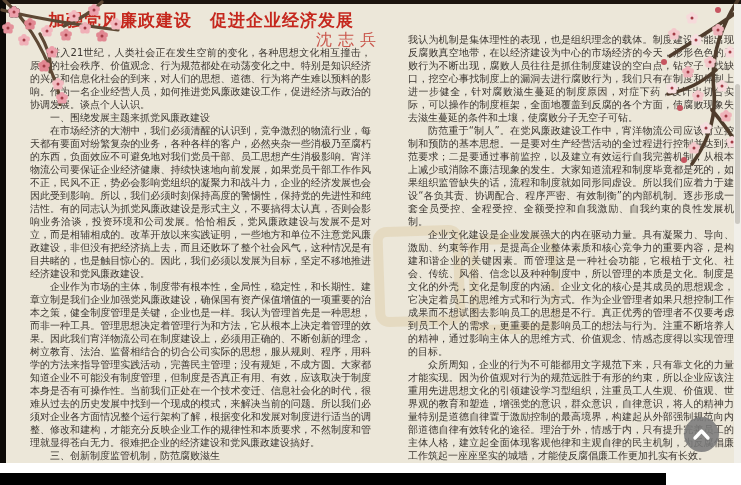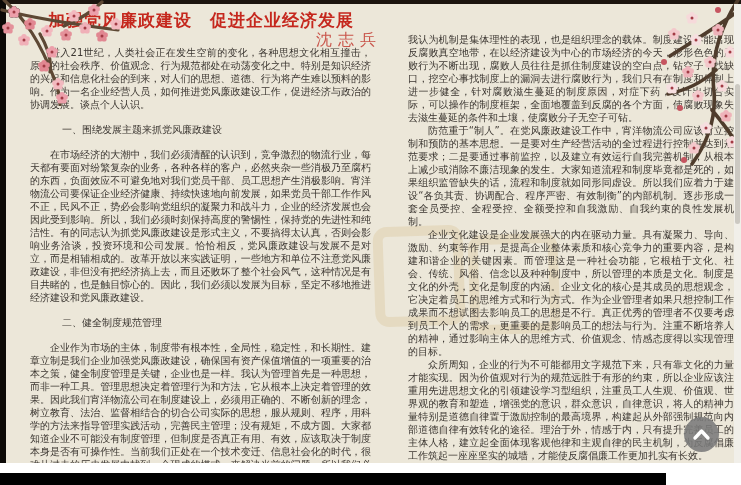--- a/index.html
+++ b/index.html
@@ -31,21 +31,21 @@
 
   .col{
     position:absolute;
     font-size:10px;line-height:13px;color:#3b3631;
     text-align:justify;text-justify:inter-ideograph;word-break:break-all;
   }
   .col-left{left:24px;top:42px;width:341px;}
   .col-right{left:402px;top:29px;width:326px;}
   .para{margin:0;text-indent:2em;}
   .para-cont{margin:0;text-indent:0;}
-  .heading{margin:12px;text-indent:2em;color:#3b3631;}
+  .heading{margin:0;text-indent:2em;color:#3b3631;}
 
   
   .watermark{
     position:absolute;left:368px;top:222px;width:200px;height:115px;
     opacity:.22;pointer-events:none;
   }
   .watermark .seal{
     position:absolute;border:10px solid #cfb071;border-radius:14px;
     width:70px;height:80px;transform:rotate(-2deg);
   }
@@ -82,21 +82,20 @@
     <div class="seal s2"></div>
   </div>
 
   <h1 class="doc-title">加强党风廉政建设　促进企业经济发展</h1>
   <div class="doc-author">沈志兵</div>
 
   <div class="col col-left">
     <p class="para">进入21世纪，人类社会正在发生空前的变化，各种思想文化相互撞击，原有的社会秩序、价值观念、行为规范都处在动荡变化之中。特别是知识经济的兴起和信息化社会的到来，对人们的思想、道德、行为将产生难以预料的影响。作为一名企业经营人员，如何推进党风廉政建设工作，促进经济与政治的协调发展。谈点个人认识。</p>
     <p class="heading">一、围绕发展主题来抓党风廉政建设</p>
     <p class="para">在市场经济的大潮中，我们必须清醒的认识到，竞争激烈的物流行业，每天都有要面对纷繁复杂的业务，各种各样的客户，必然夹杂一些消极乃至腐朽的东西，负面效应不可避免地对我们党员干部、员工思想产生消极影响。宵洋物流公司要保证企业经济健康、持续快速地向前发展，如果党员干部工作作风不正，民风不正，势必会影响党组织的凝聚力和战斗力，企业的经济发展也会因此受到影响。所以，我们必须时刻保持高度的警惕性，保持党的先进性和纯洁性。有的同志认为抓党风廉政建设是形式主义，不要搞得太认真，否则会影响业务洽谈，投资环境和公司发展。恰恰相反，党风廉政建设与发展不是对立，而是相辅相成的。改革开放以来实践证明，一些地方和单位不注意党风廉政建设，非但没有把经济搞上去，而且还败坏了整个社会风气，这种情况是有目共睹的，也是触目惊心的。因此，我们必须以发展为目标，坚定不移地推进经济建设和党风廉政建设。</p>
-    <p class="heading">二、健全制度规范管理</p>
     <p class="para">企业作为市场的主体，制度带有根本性，全局性，稳定性，和长期性。建章立制是我们企业加强党风廉政建设，确保国有资产保值增值的一项重要的治本之策，健全制度管理是关键，企业也是一样。我认为管理首先是一种思想，而非一种工具。管理思想决定着管理行为和方法，它从根本上决定着管理的效果。因此我们宵洋物流公司在制度建设上，必须用正确的、不断创新的理念，树立教育、法治、监督相结合的切合公司实际的思想，服从规则、程序，用科学的方法来指导管理实践活动，完善民主管理；没有规矩，不成方圆。大家都知道企业不可能没有制度管理，但制度是否真正有用、有效，应该取决于制度本身是否有可操作性。当前我们正处在一个技术变迁、信息社会化的时代，很难从过去的历史发展中找到一个现成的模式，来解决当前的问题。所以我们必须对企业各方面情况整个运行架构了解，根据变化和发展对制度进行适当的调整、修改和建构，才能充分反映企业工作的规律性和本质要求，不然制度和管理就显得苍白无力。很难把企业的经济建设和党风廉政建设搞好。</p>
     <p class="heading">三、创新制度监管机制，防范腐败滋生</p>
   </div>
 
   <div class="col col-right">
     <p class="para-cont">我认为机制是集体理性的表现，也是组织理念的载体。制度建设不能出现反腐败真空地带，在以经济建设为中心的市场经济的今天，形形色色的腐败行为不断出现，腐败人员往往是抓住制度建设的空白点，钻空子，找缺口，挖空心事找制度上的漏洞去进行腐败行为，我们只有在制度和体制上进一步健全，针对腐败滋生蔓延的制度原因，对症下药，设计出切合实际，可以操作的制度框架，全面地覆盖到反腐的各个方面，使腐败现象失去滋生蔓延的条件和土壤，使腐败分子无空子可钻。</p>
     <p class="para">防范重于“制人”。在党风廉政建设工作中，宵洋物流公司应该树立控制和预防的基本思想。一是要对生产经营活动的全过程进行控制并达到规范要求；二是要通过事前监控，以及建立有效运行自我完善机制，从根本上减少或消除不廉洁现象的发生。大家知道流程和制度毕竟都是死的，如果组织监管缺失的话，流程和制度就如同形同虚设。所以我们应着力于建设“各负其责、协调配合、程序严密、有效制衡”的内部机制。逐步形成一套全员受控、全程受控、全额受控和自我激励、自我约束的良性发展机制。</p>
     <p class="para">企业文化建设是企业发展强大的内在驱动力量。具有凝聚力、导向、激励、约束等作用，是提高企业整体素质和核心竞争力的重要内容，是构建和谐企业的关键因素。而管理这是一种社会功能，它根植于文化、社会、传统、风俗、信念以及种种制度中，所以管理的本质是文化。制度是文化的外壳，文化是制度的内涵。企业文化的核心是其成员的思想观念，它决定着员工的思维方式和行为方式。作为企业管理者如果只想控制工作成果而不想试图去影响员工的思想是不行。真正优秀的管理者不仅要考虑到员工个人的需求，更重要的是影响员工的想法与行为。注重不断培养人的精神，通过影响主体人的思维方式、价值观念、情感态度得以实现管理的目标。</p>
     <p class="para">众所周知，企业的行为不可能都用文字规范下来，只有靠文化的力量才能实现。因为价值观对行为的规范远胜于有形的约束，所以企业应该注重用先进思想文化的引领建设学习型组织，注重员工人生观、价值观、世界观的教育和塑造，增强党的意识，群众意识，自律意识，将人的精神力量特别是道德自律置于激励控制的最高境界，构建起从外部强制规范向内部道德自律有效转化的途径。理治于外，情感于内，只有提升完善员工的主体人格，建立起全面体现客观他律和主观自律的民主机制，为反腐倡廉工作筑起一座座坚实的城墙，才能使反腐倡廉工作更加扎实有长效。</p>
   </div>

